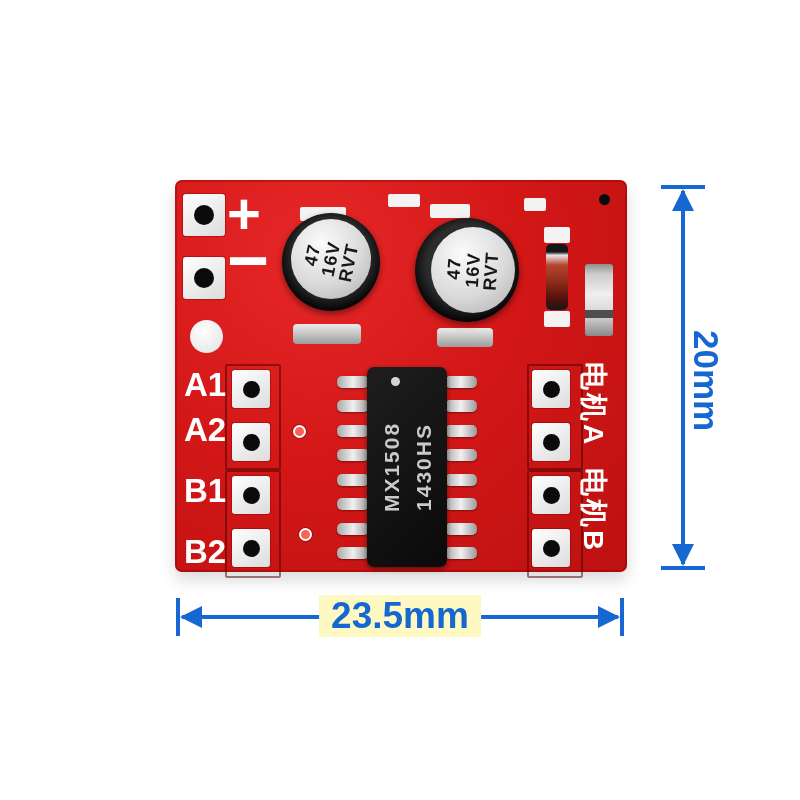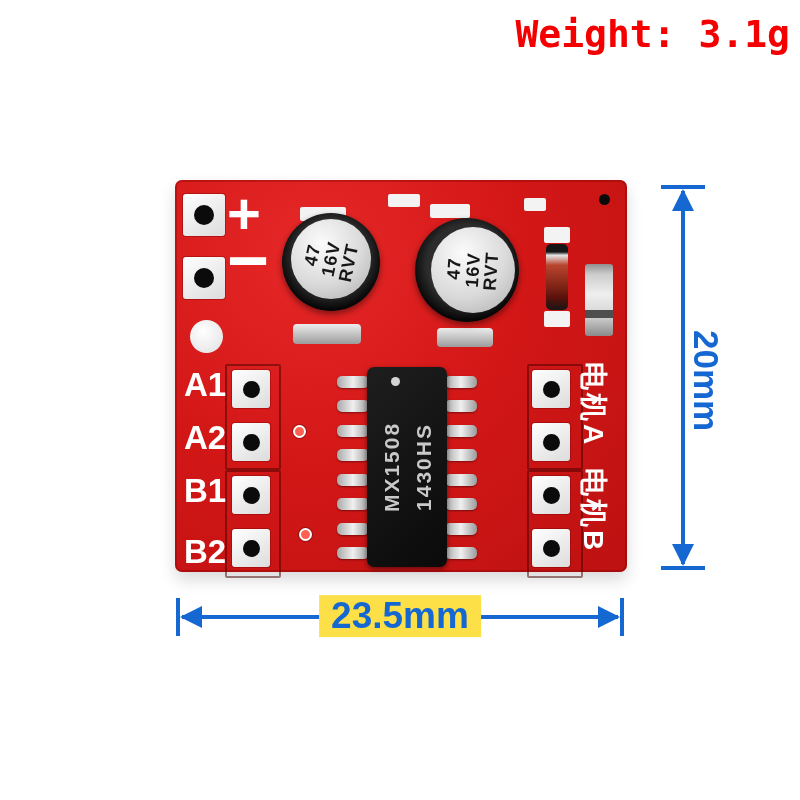--- a/index.html
+++ b/index.html
@@ -21,21 +21,21 @@
   .vlabel{position:absolute;left:726px;top:330px;transform-origin:0 0;transform:rotate(90deg);
           font:700 35px "Liberation Sans",sans-serif;color:var(--blue);white-space:nowrap;}
 
   .hdim{position:absolute;left:176px;top:598px;width:448px;height:38px;}
   .htick{position:absolute;top:0;width:4px;height:38px;background:var(--blue);}
   .htick.l{left:0}.htick.r{right:0}
   .hline{position:absolute;top:17px;left:6px;right:6px;height:4px;background:var(--blue);}
   .harr{position:absolute;top:8px;width:0;height:0;border-top:11px solid transparent;border-bottom:11px solid transparent;}
   .harr.l{left:4px;border-right:22px solid var(--blue);}
   .harr.r{right:4px;border-left:22px solid var(--blue);}
-  .hlabel{position:absolute;left:50%;top:50%;transform:translate(-50%,-52%);background:#fde047;
+  .hlabel{position:absolute;left:50%;top:50%;transform:translate(-50%,-52%);background:#fef9c3;
           padding:0 12px;font:700 37px "Liberation Sans",sans-serif;color:var(--blue);white-space:nowrap;}
 
   
   .board{position:absolute;left:175px;top:180px;width:452px;height:392px;border-radius:7px;
          background:radial-gradient(ellipse at 30% 18%, #e62828 0%, var(--board) 45%, #bd1111 100%);
          box-shadow:0 8px 16px rgba(0,0,0,.15), inset 0 0 0 2px rgba(130,0,0,.35);}
   .board *{position:absolute;}
 
   .pad{width:38px;height:38px;background:linear-gradient(145deg,#ffffff,#dcdcdc);border-radius:3px;
        display:flex;align-items:center;justify-content:center;box-shadow:0 0 0 1px rgba(110,0,0,.35);}
@@ -78,21 +78,20 @@
           font:700 21px "Liberation Sans",sans-serif;color:#c9c9c9;letter-spacing:2px;line-height:1.5;white-space:nowrap;}
   .ictext span{position:static;display:block;}
   .pin{width:32px;height:12px;border-radius:5px;
        background:linear-gradient(90deg,#a8a8a8,#f0f0f0 50%,#9a9a9a);box-shadow:0 1px 2px rgba(0,0,0,.4);}
 </style>
 </head>
 <body>
 
 <div class="stage">
 
-  <div class="weight">Weight: 3.1g</div>
 
   <div class="board">
 
     <div class="pad lg" style="left:8px;top:14px">
       <span class="hole"></span>
     </div>
     <div class="plus">+</div>
     <div class="pad lg" style="left:8px;top:77px">
       <span class="hole"></span>
     </div>
@@ -159,21 +158,21 @@
         <span class="hole"></span>
       </div>
     <div class="pad" style="left:357px;top:296px">
         <span class="hole"></span>
       </div>
     <div class="pad" style="left:357px;top:349px">
         <span class="hole"></span>
       </div>
 
     <div class="iolabel" style="top:186px">A1</div>
-    <div class="iolabel" style="top:239px">A2</div>
+    <div class="iolabel" style="top:231px">A2</div>
     <div class="iolabel" style="top:292px">B1</div>
     <div class="iolabel" style="top:353px">B2</div>
     <div class="cjk" style="top:182px">电机A</div>
     <div class="cjk" style="top:288px">电机B</div>
 
     <div class="via" style="left:118px;top:245px"></div>
     <div class="via" style="left:124px;top:348px"></div>
 
     <div class="pin" style="left:162px;top:196px"></div>
     <div class="pin" style="left:162px;top:220px"></div>

